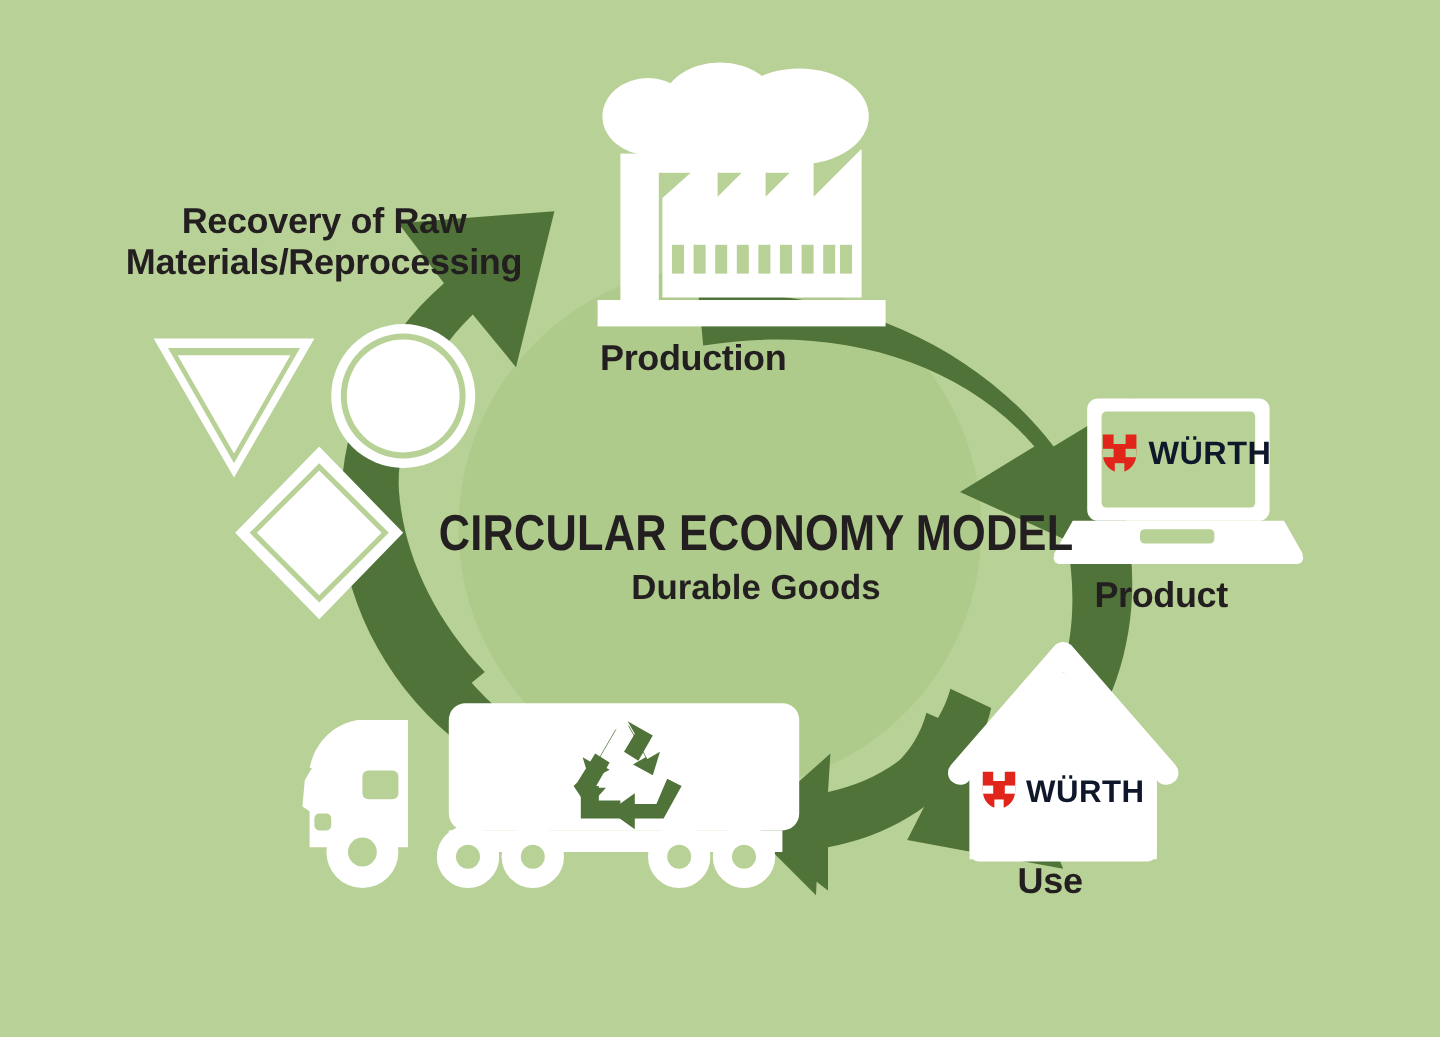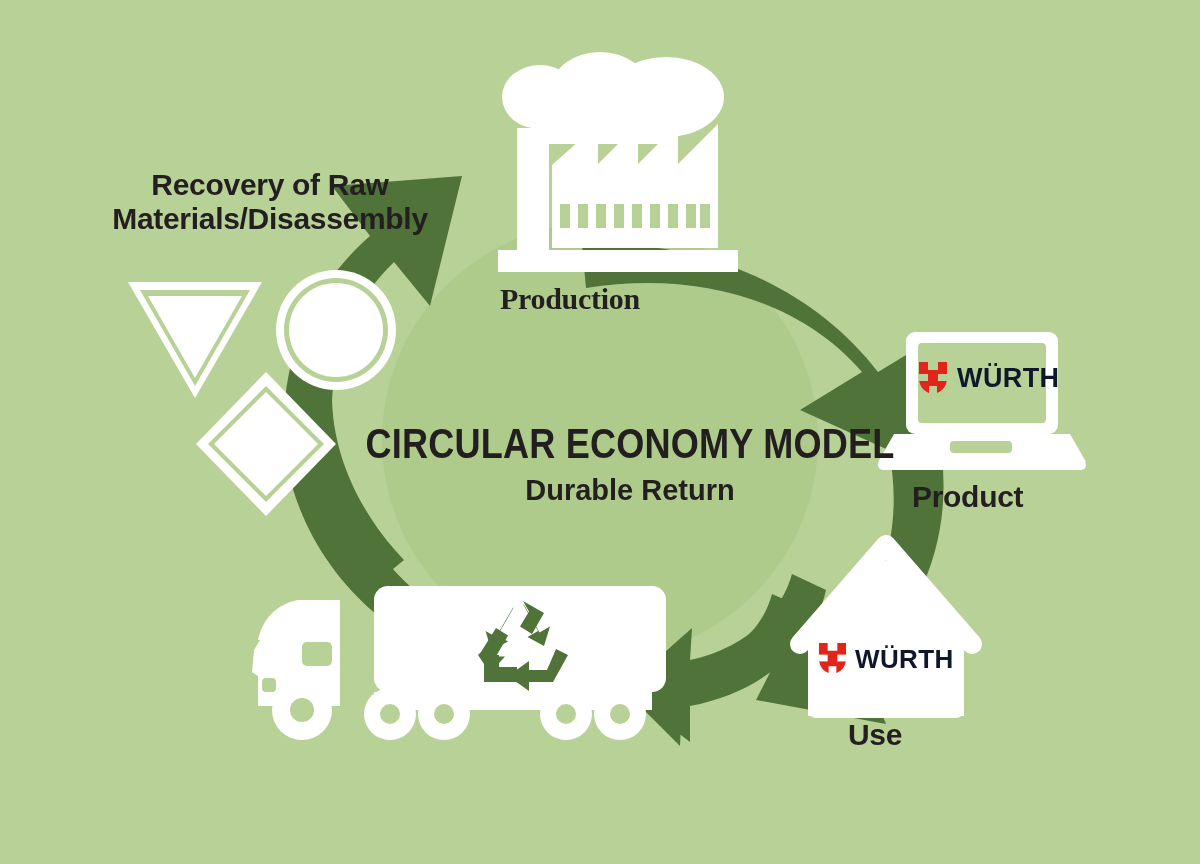--- a/index.html
+++ b/index.html
@@ -37,21 +37,21 @@
   }
   .node-label { font-size: 30px; }
   #label-recovery {
     left: 60px;
     top: 168px;
     width: 420px;
     text-align: center;
     font-size: 30px;
     white-space: normal;
   }
-  #label-production { left: 500px; top: 282px; font-family: Liberation Serif, serif; }
+  #label-production { left: 500px; top: 282px; }
   #label-product   { left: 912px; top: 480px; text-align: right; }
   #label-use       { left: 848px; top: 718px; }
   #label-return    { left: 272px; top: 738px; }
 
   #center-title {
     position: absolute;
     left: 300px;
     top: 420px;
     width: 660px;
     text-align: center;
@@ -286,27 +286,27 @@
     <svg width="29" height="33" viewBox="0 0 30 34">
       <path d="M 1 1 L 10 1 L 10 9 L 20 9 L 20 1 L 29 1 L 29 17
                C 29 26, 23 32, 15 33 C 7 32, 1 26, 1 17 Z" fill="#e1251b"></path>
       <rect x="1" y="13" width="9" height="7" fill="#ffffff"></rect>
       <rect x="20" y="13" width="9" height="7" fill="#ffffff"></rect>
       <rect x="11" y="25" width="8" height="9" fill="#ffffff"></rect>
     </svg>
     <span class="wurth-word">WÜRTH</span>
   </div>
 
-  <div class="label" id="label-recovery">Recovery of Raw Materials/Disassembly</div>
+  <div class="label" id="label-recovery">Recovery of Raw Materials/Reprocessing</div>
 
   <div class="label node-label" id="label-production">Production</div>
 
   <div class="label node-label" id="label-product">Product</div>
 
   <div class="label node-label" id="label-use">Use</div>
 
 
   <div id="center-title">
     <span class="title-main">CIRCULAR ECONOMY MODEL</span>
-    <span class="title-sub">Durable Return</span>
+    <span class="title-sub">Durable Goods</span>
   </div>
 
 </div>
 
 </body></html>

